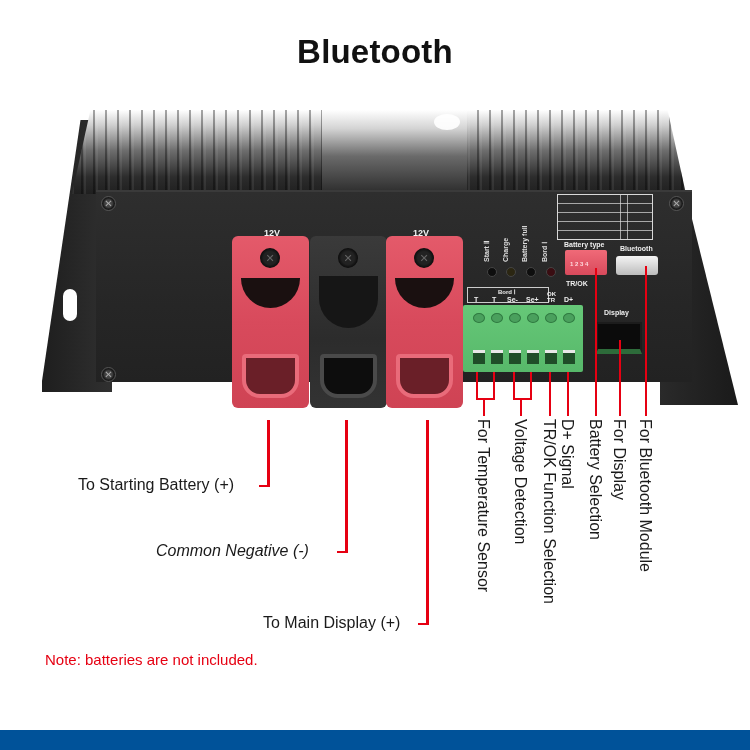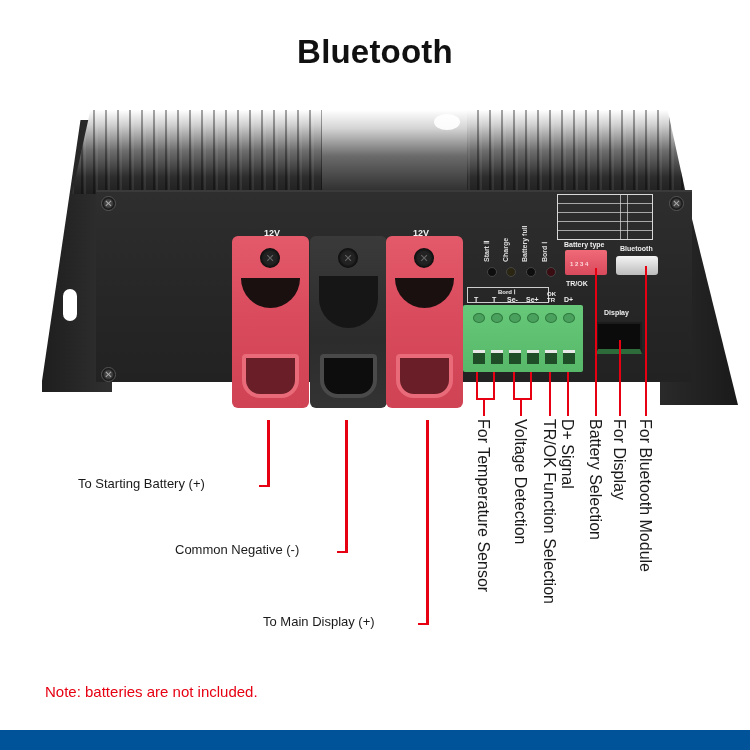--- a/index.html
+++ b/index.html
@@ -118,29 +118,29 @@
     position: absolute; top: 8px; width: 12px; height: 10px; border-radius: 50%; background: #4aa05d; border: 1px solid #2f7a40;
   }
   .pin-box {
     position: absolute; left: 467px; top: 287px; width: 82px; height: 16px; border: 1px solid #ccc;
   }
   .small-label { position: absolute; color: #eee; font-weight: bold; font-size: 7px; white-space: nowrap; }
 
   
   .line { position: absolute; background: #e60012; }
   .callout-left {
-    position: absolute; font-size: 13px; color: #1a1a1a; white-space: nowrap; text-align: right;
+    position: absolute; font-size: 16px; color: #1a1a1a; white-space: nowrap; text-align: right;
   }
   .callout-vert {
     position: absolute; top: 419px; font-size: 16px; color: #1a1a1a; white-space: nowrap;
     writing-mode: vertical-rl; line-height: 18px;
   }
 
   .note {
-    position: absolute; left: 45px; top: 683px; font-size: 15px; color: #e60012;
+    position: absolute; left: 45px; top: 651px; font-size: 15px; color: #e60012;
   }
   .footer-bar {
     position: absolute; left: 0; top: 730px; width: 750px; height: 20px; background: #005299;
   }
 </style>
 </head>
 <body>
 
 <div class="title">Bluetooth</div>
 
@@ -235,21 +235,21 @@
     <div class="pin" style="left:100px;"></div>
   </div>
 </div>
 
 <div class="line" style="left:267px;top:420px;width:3px;height:67px;"></div>
 <div class="line" style="left:259px;top:485px;width:11px;height:2px;"></div>
 <div class="callout-left" style="left:78px;top:476px;">To Starting Battery (+)</div>
 
 <div class="line" style="left:345px;top:420px;width:3px;height:133px;"></div>
 <div class="line" style="left:337px;top:551px;width:11px;height:2px;"></div>
-<div class="callout-left" style="left:175px;top:542px;">Common Negative (-)</div>
+<div class="callout-left" style="left:156px;top:542px;font-style:italic;">Common Negative (-)</div>
 
 <div class="line" style="left:426px;top:420px;width:3px;height:205px;"></div>
 <div class="line" style="left:418px;top:623px;width:11px;height:2px;"></div>
 <div class="callout-left" style="left:263px;top:614px;">To Main Display (+)</div>
 
 <div class="line" style="left:476px;top:372px;width:2px;height:28px;"></div>
 <div class="line" style="left:493px;top:372px;width:2px;height:28px;"></div>
 <div class="line" style="left:476px;top:398px;width:19px;height:2px;"></div>
 <div class="line" style="left:483px;top:398px;width:2px;height:18px;"></div>
 <div class="callout-vert" style="left:474px;">For Temperature Sensor</div>

